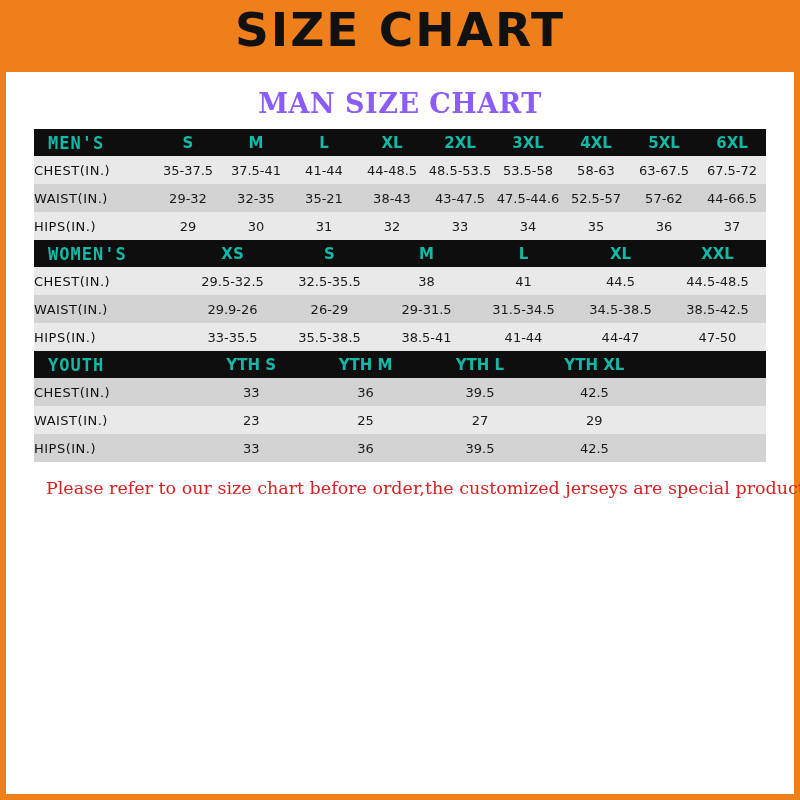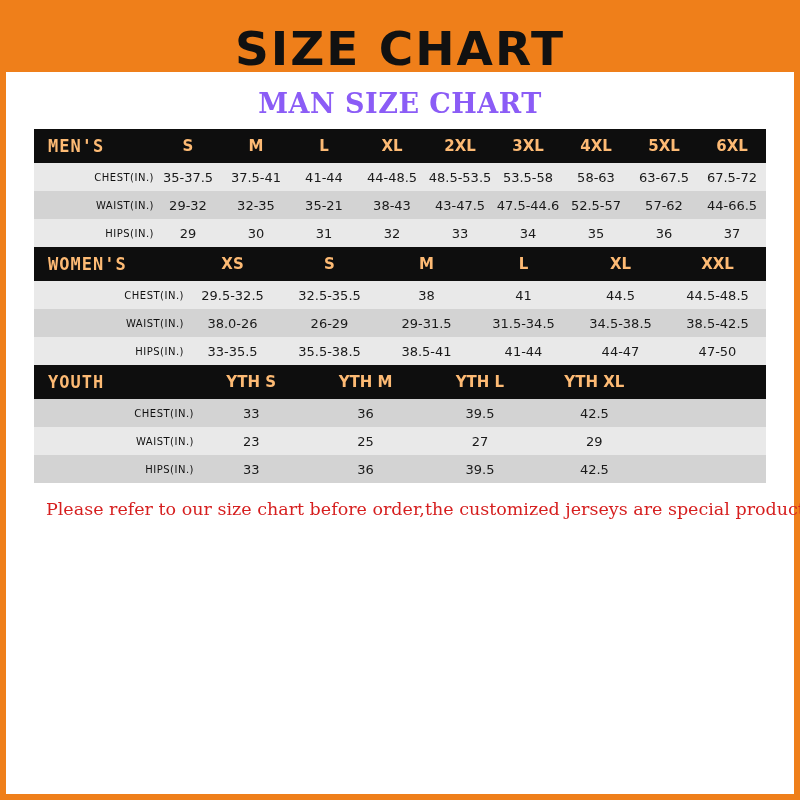--- a/index.html
+++ b/index.html
@@ -18,21 +18,21 @@
     width: 800px;
     height: 800px;
     box-sizing: border-box;
     border: 6px solid #ef7f1a;
     background: #ffffff;
   }
   .banner {
     height: 66px;
     background: #ef7f1a;
     display: flex;
-    align-items: flex-end;
+    align-items: flex-start;
     justify-content: center;
   }
   .banner-title {
     font-family: "DejaVu Sans", sans-serif;
     font-weight: bold;
     font-size: 47px;
     letter-spacing: 2px;
     color: #111111;
     line-height: 1;
   }
@@ -54,22 +54,22 @@
     border-collapse: collapse;
     table-layout: fixed;
   }
   table.size-table th,
   table.size-table td {
     padding: 0;
     margin: 0;
   }
   .hdr-row th {
     background: #0e0e0e;
-    color: #fdba74;
-    height: 34px;
+    color: #14b8a6;
+    height: 27px;
     font-size: 15px;
     font-weight: bold;
     text-align: center;
     vertical-align: middle;
   }
   .hdr-row th.first-col {
     text-align: left;
     padding-left: 14px;
     font-size: 17px;
     letter-spacing: 1px;
@@ -77,22 +77,22 @@
     font-weight: bold;
   }
   .body-row td {
     height: 28px;
     font-size: 13px;
     text-align: center;
     vertical-align: middle;
     color: #1a1a1a;
   }
   .body-row td.first-col {
-    text-align: right;
-    font-size: 10px;
+    text-align: left;
+    font-size: 13px;
     letter-spacing: 0.5px;
     color: #111111;
   }
   .row-light td { background: #e9e9e9; }
   .row-dark td { background: #d3d3d3; }
 
   .men-first { width: 120px; }
   .women-first { width: 150px; }
   .youth-first { width: 160px; }
 
@@ -212,21 +212,21 @@
           <td class="first-col">CHEST(IN.)</td>
           <td>29.5-32.5</td>
           <td>32.5-35.5</td>
           <td>38</td>
           <td>41</td>
           <td>44.5</td>
           <td>44.5-48.5</td>
         </tr>
         <tr class="body-row row-dark">
           <td class="first-col">WAIST(IN.)</td>
-          <td>38.0-26</td>
+          <td>29.9-26</td>
           <td>26-29</td>
           <td>29-31.5</td>
           <td>31.5-34.5</td>
           <td>34.5-38.5</td>
           <td>38.5-42.5</td>
         </tr>
         <tr class="body-row row-light">
           <td class="first-col">HIPS(IN.)</td>
           <td>33-35.5</td>
           <td>35.5-38.5</td>

